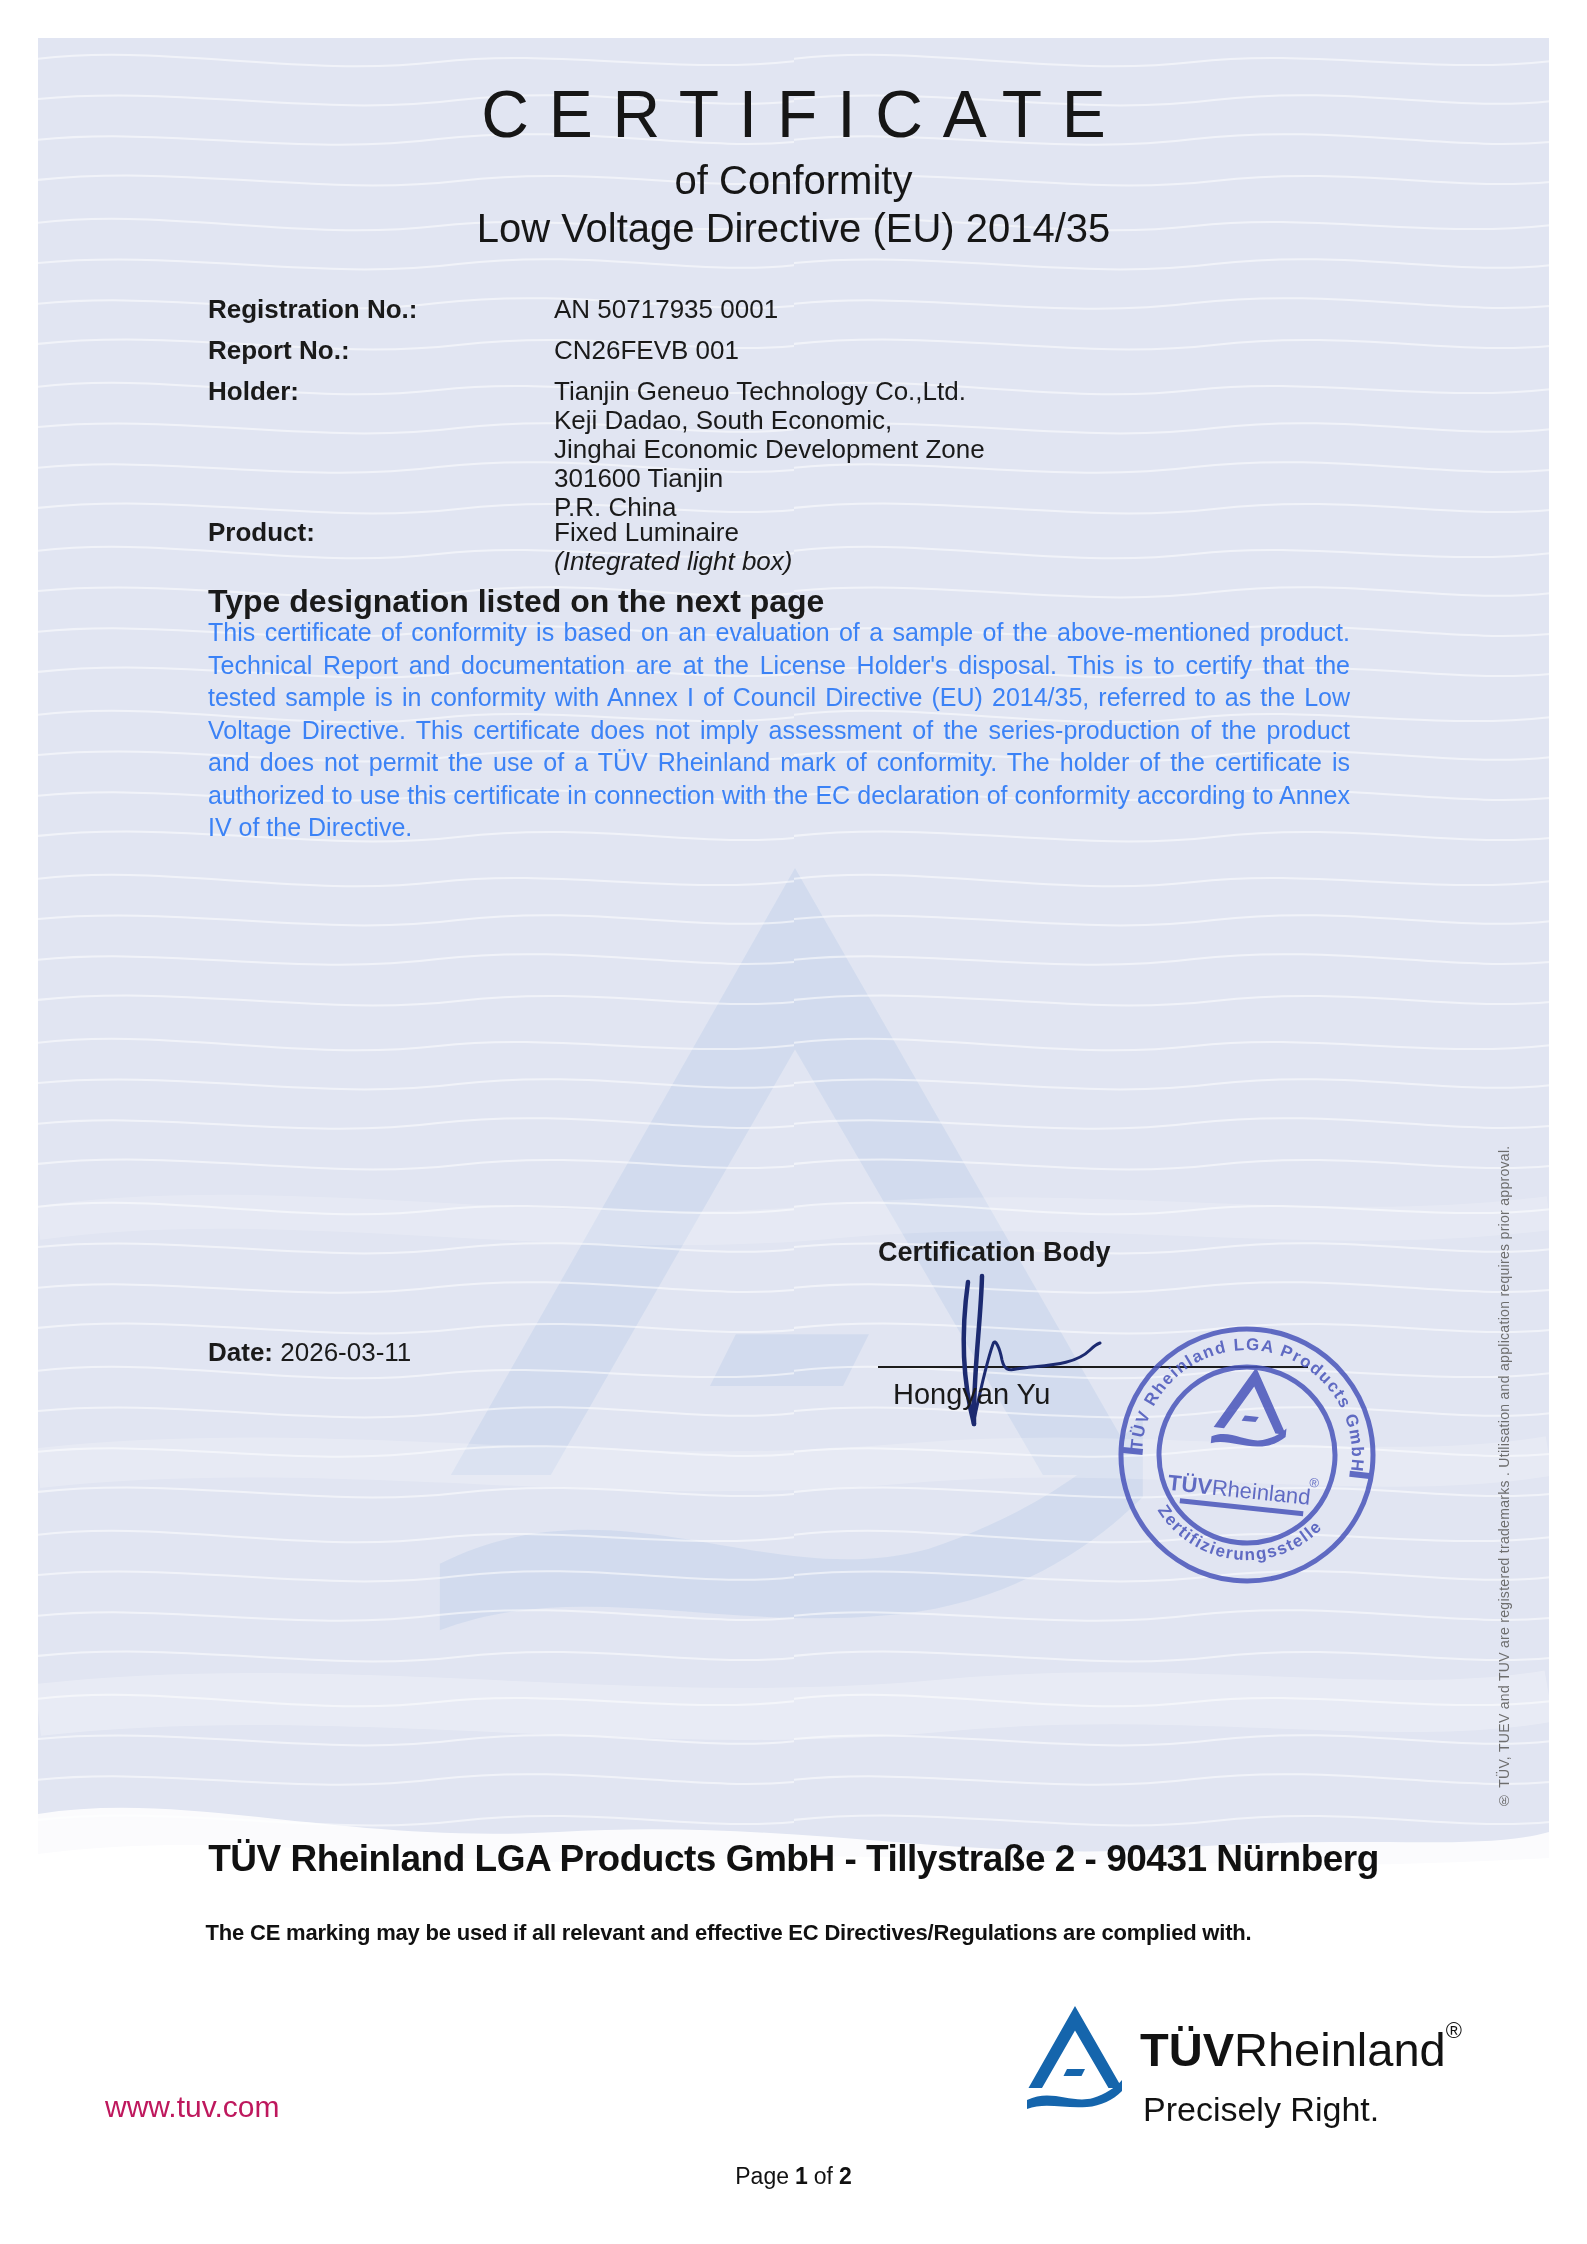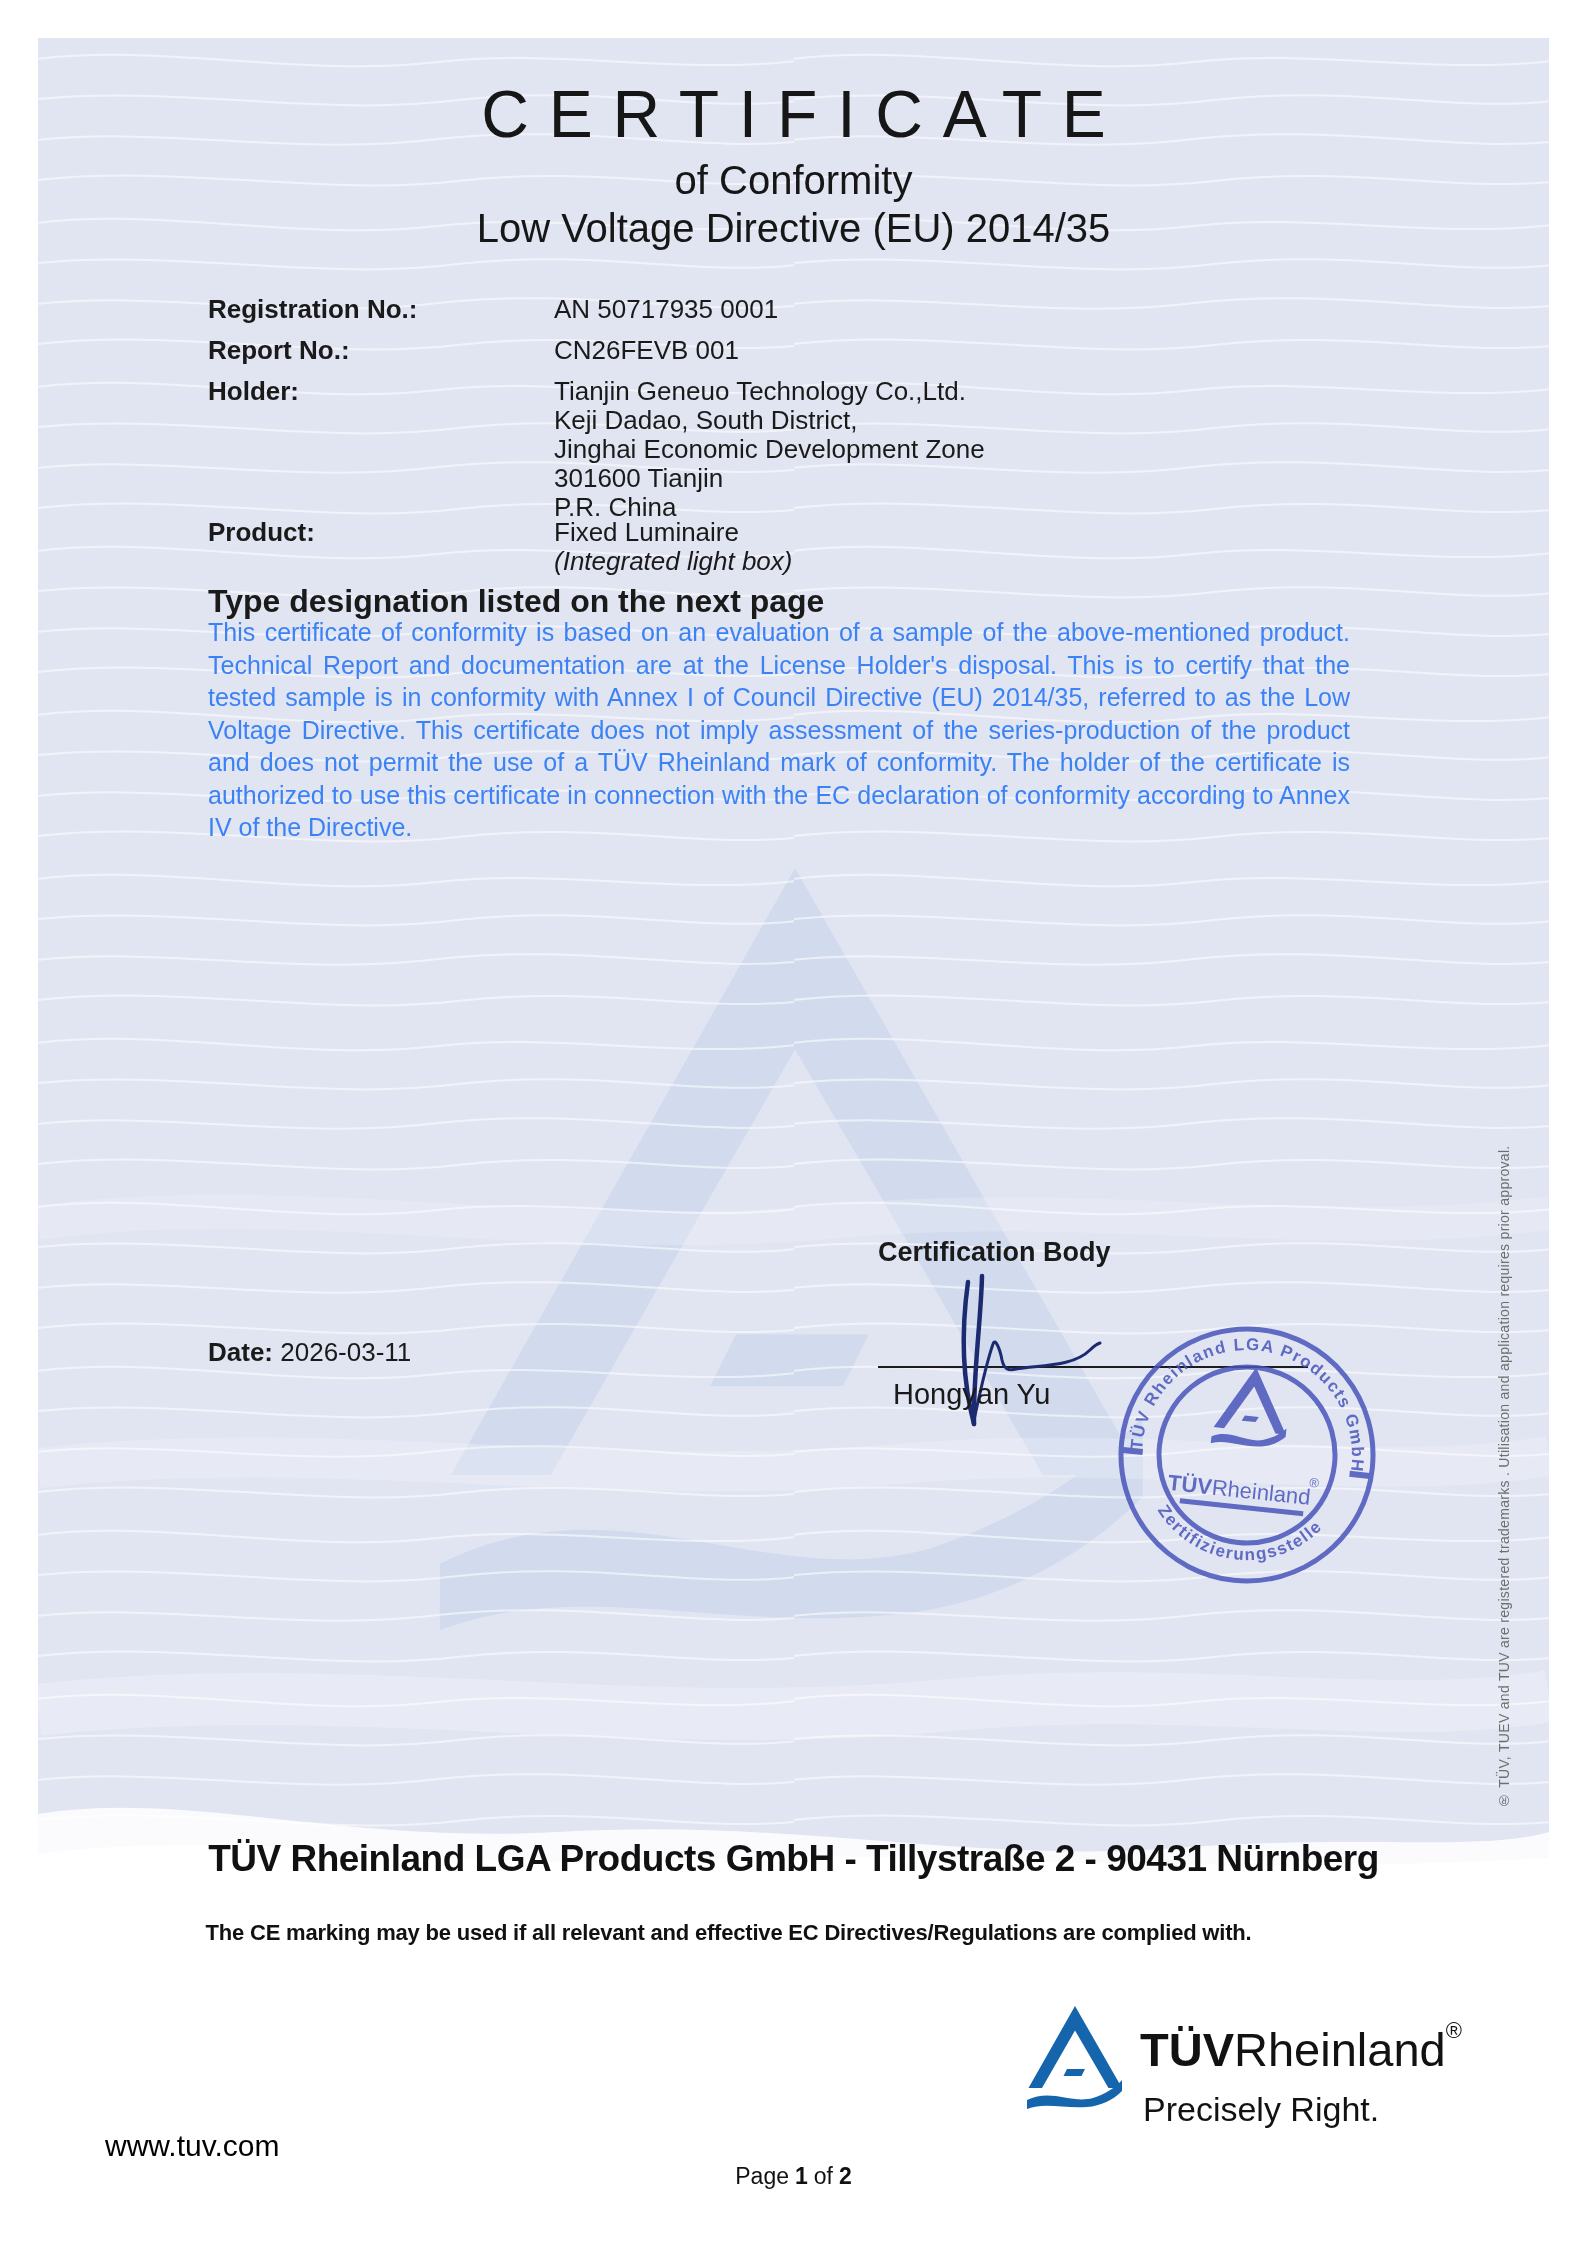--- a/index.html
+++ b/index.html
@@ -28,21 +28,21 @@
   .sig-line{left:878px;top:1366px;width:430px;border-top:2px solid #1c1c1c;height:0;}
   .signer{left:893px;top:1378px;font-size:29px;}
   
   .side-note{left:1496px;top:1128px;height:680px;writing-mode:vertical-rl;transform:rotate(180deg);
              font-size:14px;color:#6e6e6e;letter-spacing:.3px;white-space:nowrap;}
   
   .address{left:0;top:1838px;width:1587px;text-align:center;font-size:37px;font-weight:700;
            letter-spacing:-.5px;color:#111;}
   .ce-note{left:0;top:1920px;width:1457px;text-align:center;font-size:22px;font-weight:700;
            letter-spacing:-.2px;color:#111;}
-  .website{left:105px;top:2090px;font-size:30px;color:#000000;margin-top:39px;}
+  .website{left:105px;top:2090px;font-size:30px;color:#be185d;}
   .brand-text{left:1140px;top:2018px;font-size:47px;white-space:nowrap;color:#121212;}
   .brand-text .bold{font-weight:700;}
   .brand-text .reg{font-size:22px;vertical-align:28px;}
   .tagline{left:1143px;top:2090px;font-size:34px;color:#121212;}
   .pagenum{left:0;top:2163px;width:1587px;text-align:center;font-size:23px;color:#111;}
   .pagenum span{margin:0 3px;} .pagenum .b{font-weight:700;}
 </style>
 </head>
 <body>
 
@@ -88,21 +88,21 @@
   <div class="abs title-sub t3">Low Voltage Directive (EU) 2014/35</div>
 
   <div class="abs flabel" style="top:294px">Registration No.:</div>
   <div class="abs fvalue" style="top:294px">AN 50717935 0001</div>
 
   <div class="abs flabel" style="top:335px">Report No.:</div>
   <div class="abs fvalue" style="top:335px">CN26FEVB 001</div>
 
   <div class="abs flabel" style="top:376px">Holder:</div>
   <div class="abs fvalue" style="top:376px">Tianjin Geneuo Technology Co.,Ltd.</div>
-  <div class="abs fvalue" style="top:405px">Keji Dadao, South District,</div>
+  <div class="abs fvalue" style="top:405px">Keji Dadao, South Economic,</div>
   <div class="abs fvalue" style="top:434px">Jinghai Economic Development Zone</div>
   <div class="abs fvalue" style="top:463px">301600 Tianjin</div>
   <div class="abs fvalue" style="top:492px">P.R. China</div>
 
   <div class="abs flabel" style="top:517px">Product:</div>
   <div class="abs fvalue" style="top:517px">Fixed Luminaire</div>
   <div class="abs fvalue italic" style="top:546px">(Integrated light box)</div>
 
   <div class="abs type-note">Type designation listed on the next page</div>
 

